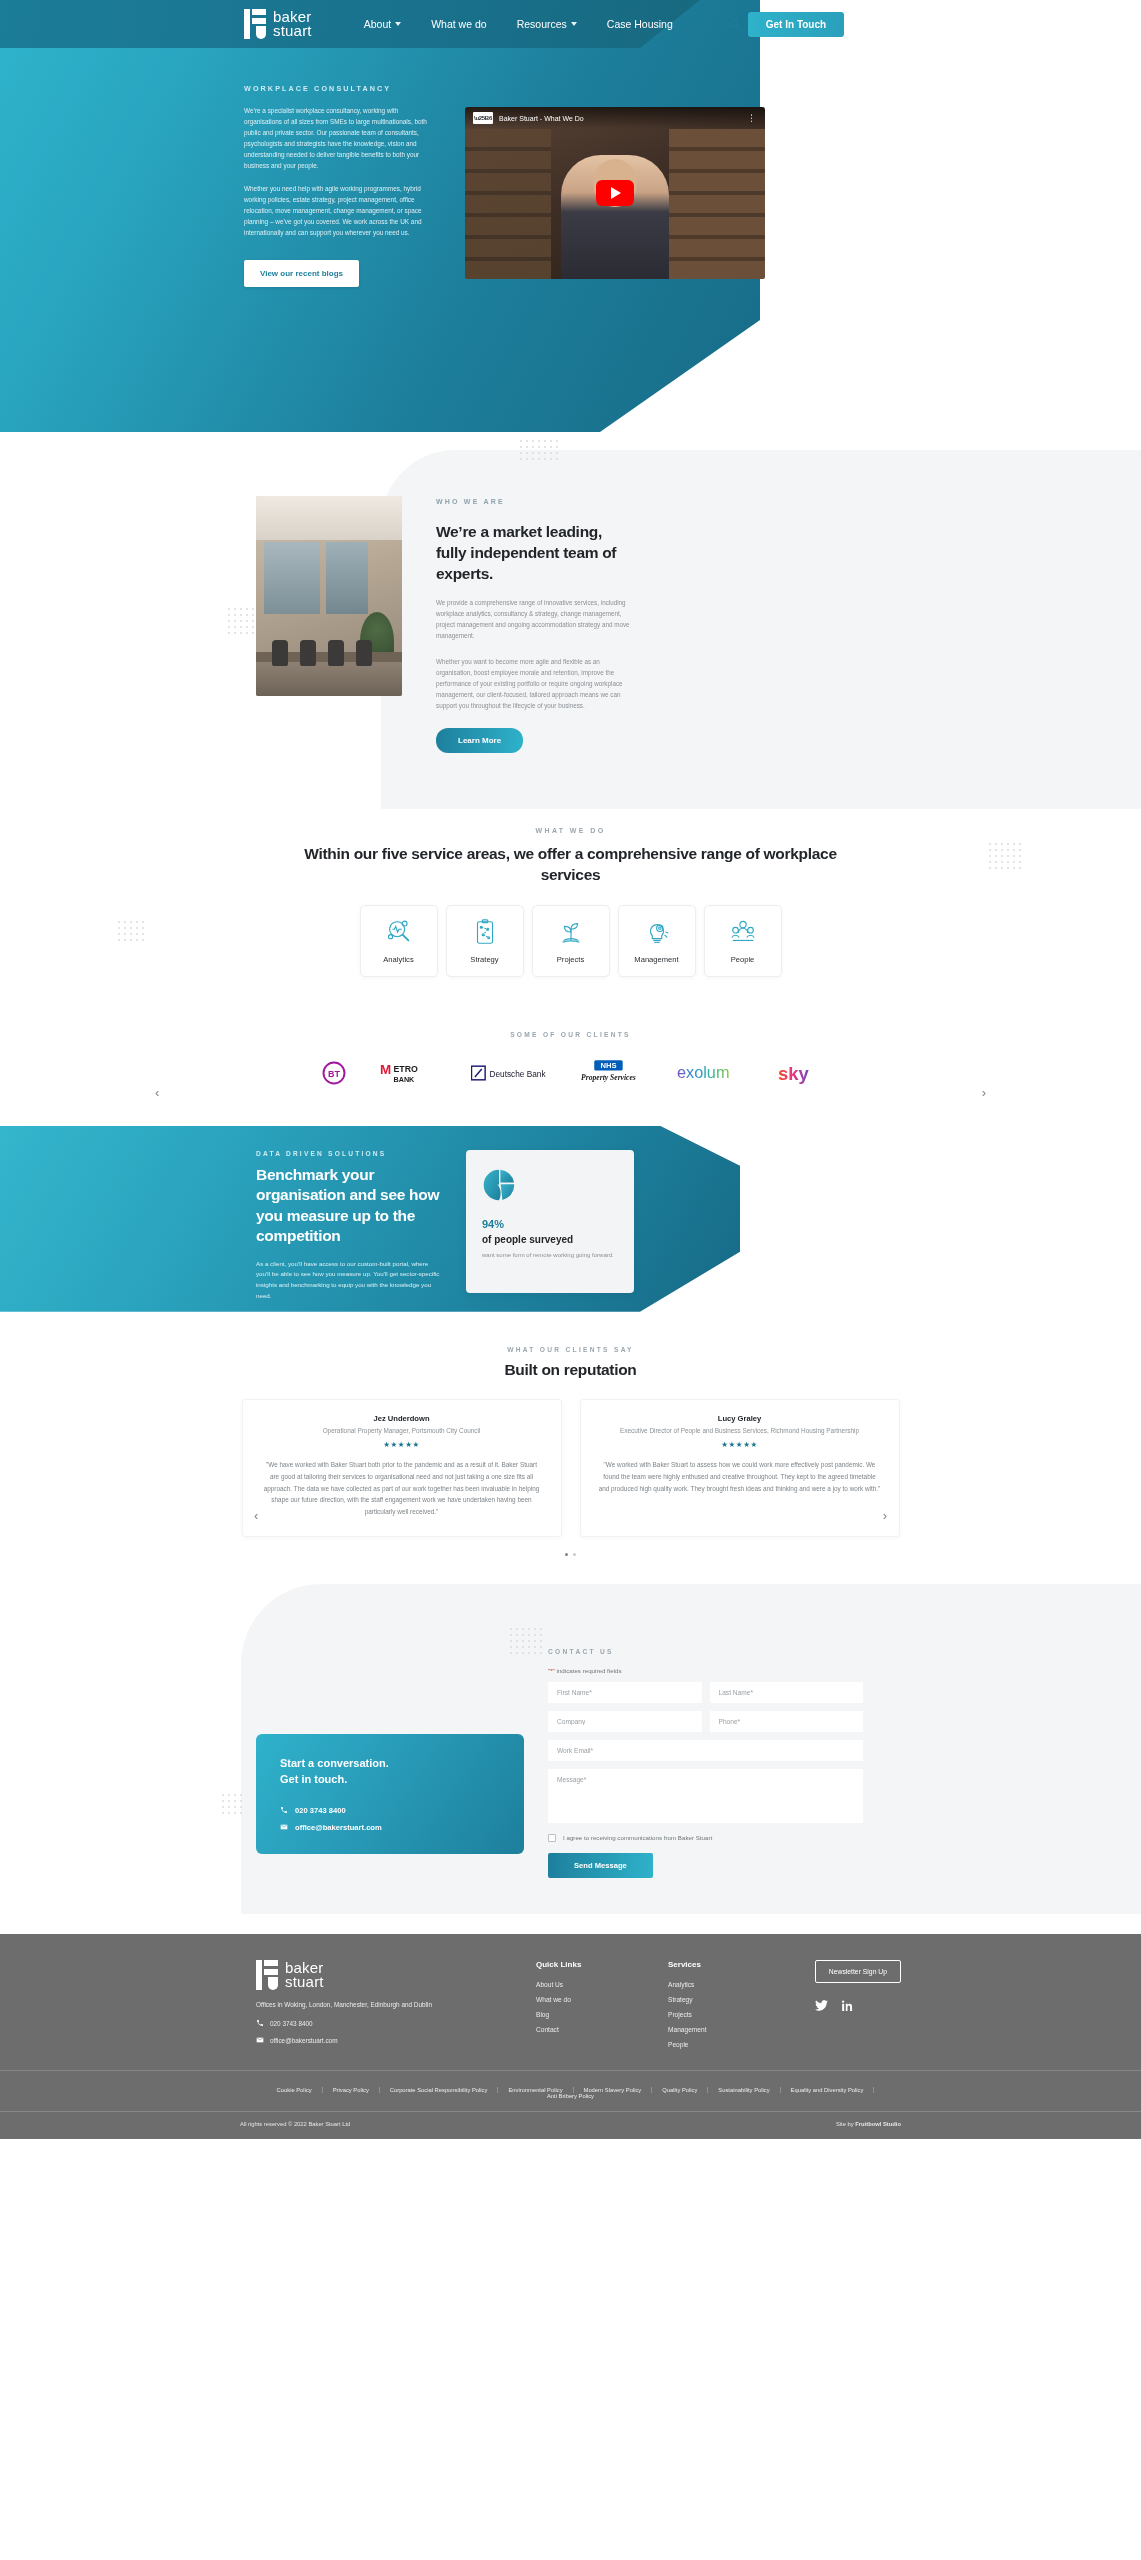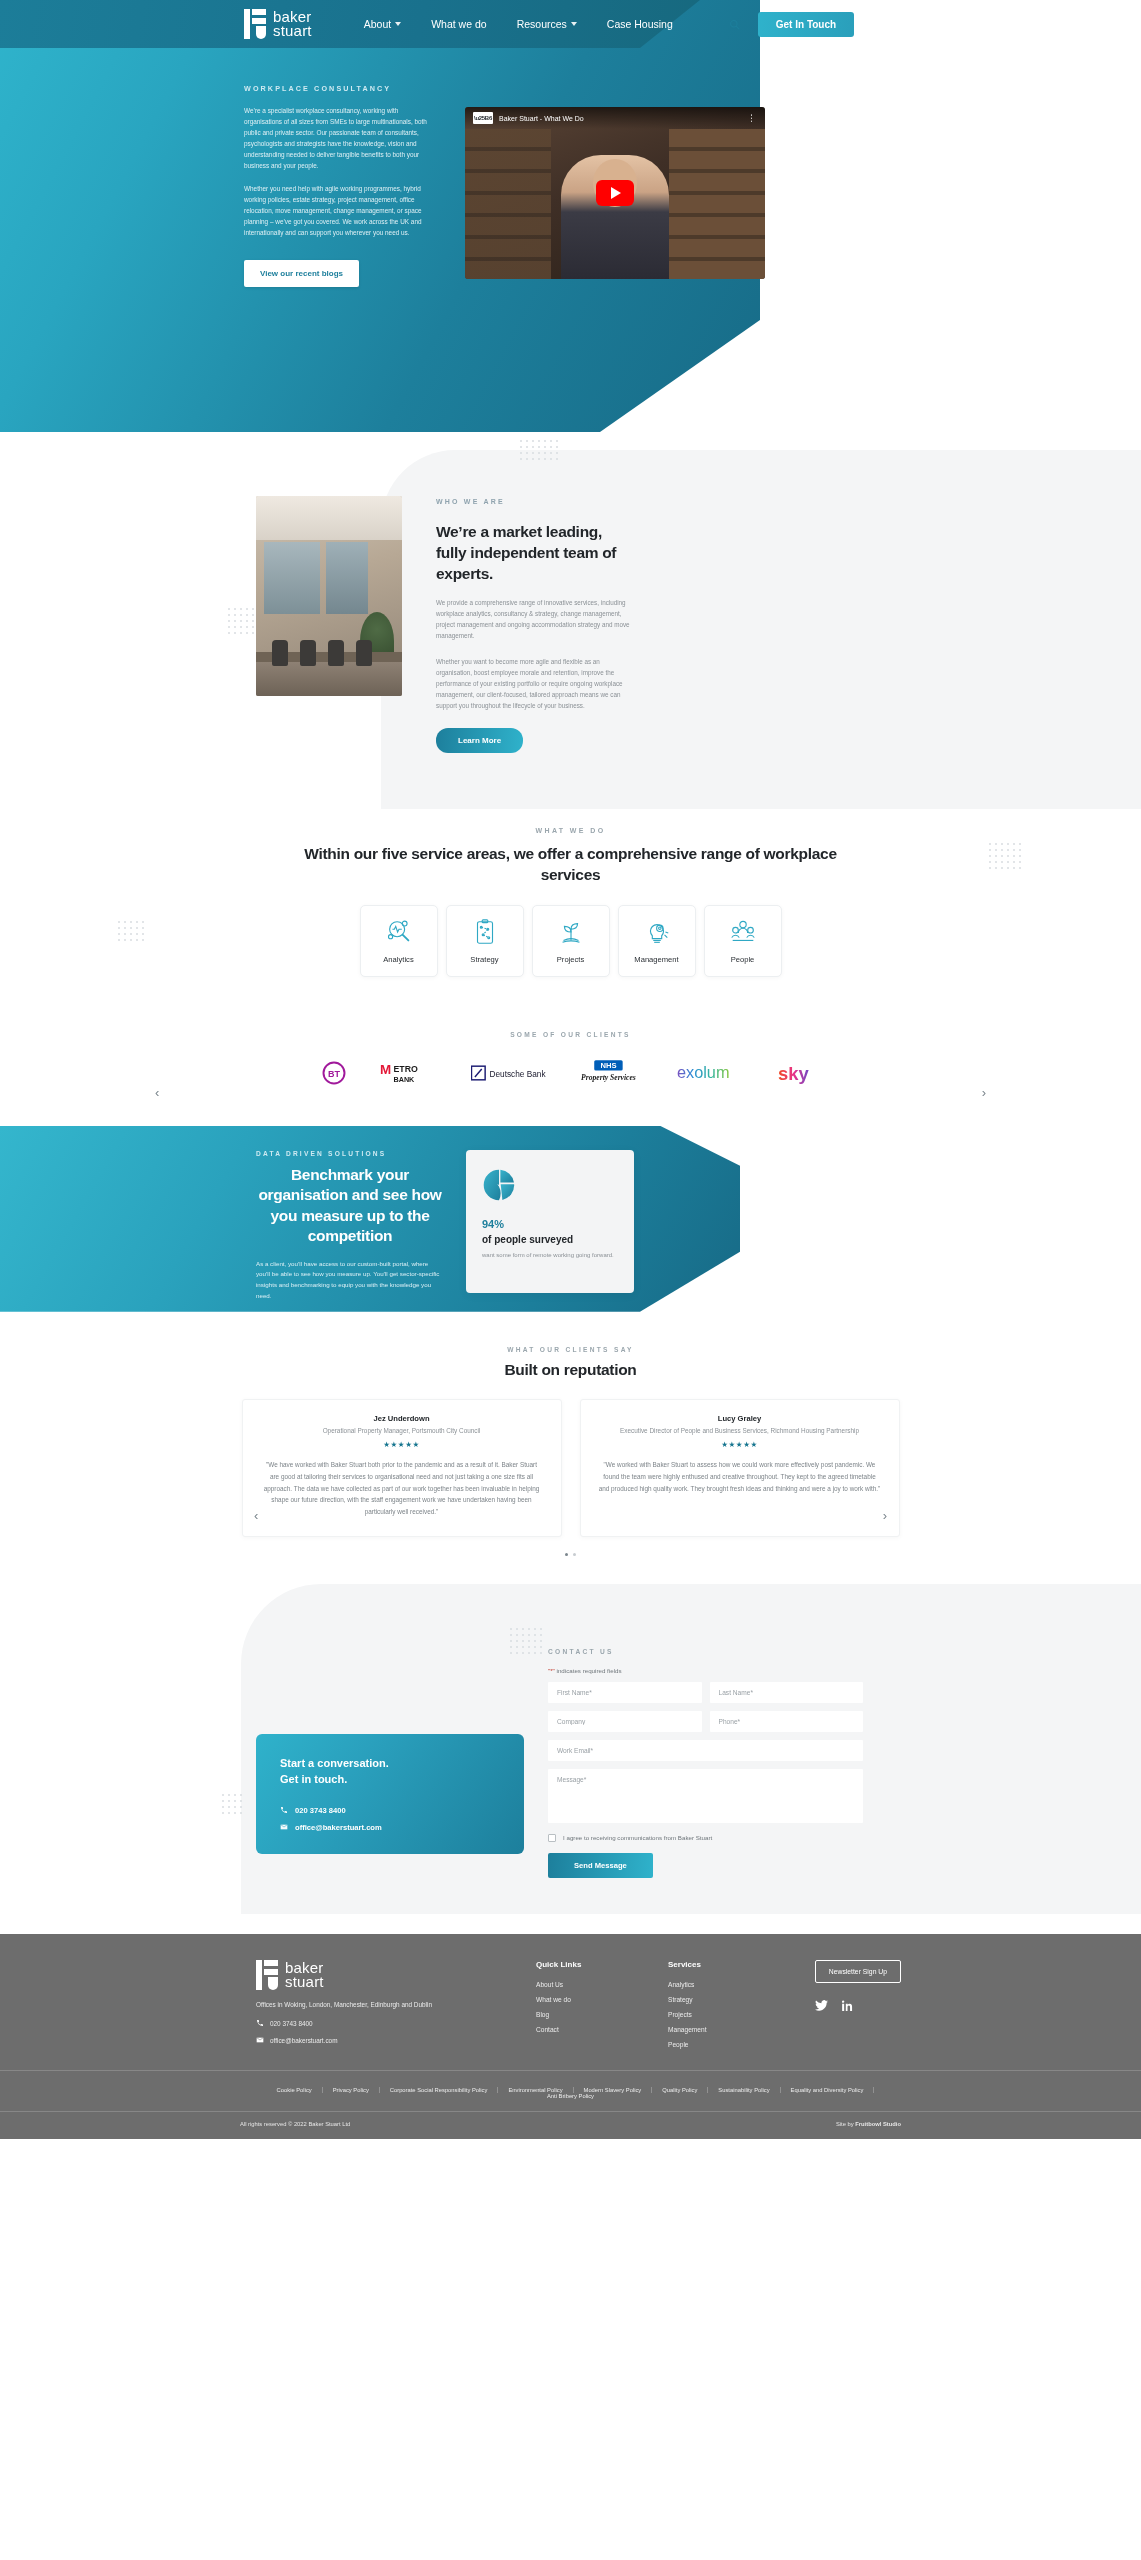--- a/index.html
+++ b/index.html
@@ -29,21 +29,21 @@
   .logo{display:flex;align-items:center;margin-left:244px;gap:7px;}
   .logo-mark{width:22px;height:30px;position:relative;}
   .logo-mark .bar{position:absolute;background:#fff;}
   .logo-text{line-height:0.92;color:#fff;font-size:15px;font-weight:400;letter-spacing:.2px;}
   .logo-text span{display:block;}
   .nav{display:flex;align-items:center;gap:30px;margin-left:52px;}
   .nav a{color:#fff;font-size:10.5px;text-decoration:none;display:flex;align-items:center;gap:4px;white-space:nowrap;}
   .caret{width:0;height:0;border-left:3px solid transparent;border-right:3px solid transparent;border-top:4px solid #fff;opacity:.9;}
   .search-btn{margin-left:56px;color:#1d7f9c;display:flex;align-items:center;}
   .cta-top{
-    margin-left:18px;background:linear-gradient(95deg,#2fb2cb,#2a9fbb);color:#fff;
+    margin-left:8px;background:linear-gradient(95deg,#2fb2cb,#2a9fbb);color:#fff;
     font-size:10px;font-weight:600;border:none;border-radius:3px;
     padding:7px 18px;cursor:pointer;white-space:nowrap;
   }
 
   .hero-inner{position:relative;z-index:4;display:flex;padding-left:244px;padding-top:36px;}
   .hero-left{width:192px;}
   .eyebrow{font-size:7.2px;letter-spacing:2.1px;color:#cfeaf2;font-weight:600;text-transform:uppercase;}
   .hero-h1{
     color:#fff;font-size:19px;line-height:1.28;font-weight:700;margin-top:8px;letter-spacing:-.3px;
   }
@@ -121,21 +121,21 @@
   .arrow.l{left:155px}.arrow.r{right:155px}
 
   
   .dd{position:relative;height:186px;margin-top:8px;}
   .dd-bg{position:absolute;left:0;top:0;width:740px;height:186px;
     background:linear-gradient(120deg,#34b6cd 0%,#2aa2bd 30%,#1c7e9b 75%,#176a86 100%);
     clip-path:polygon(0 0,660px 0,740px 40px,740px 126px,640px 186px,0 186px);}
   .dd-inner{position:relative;z-index:2;display:flex;padding-left:256px;padding-top:24px;}
   .dd-left{width:188px;}
   .dd-eyebrow{font-size:6.6px;letter-spacing:2.2px;color:#cfeaf2;font-weight:600;}
-  .dd-h2{color:#fff;font-size:15.5px;line-height:1.32;font-weight:700;margin-top:8px;letter-spacing:-.3px;text-align:center;}
+  .dd-h2{color:#fff;font-size:15.5px;line-height:1.32;font-weight:700;margin-top:8px;letter-spacing:-.3px;}
   .dd-p{color:#dcf0f6;font-size:6.2px;line-height:1.74;margin-top:12px;}
   .dd-card{margin-left:22px;width:168px;height:143px;background:#f3f4f5;border-radius:4px;padding:18px 16px;
     box-shadow:0 2px 10px rgba(0,0,0,.06);}
   .pie{width:34px;height:34px;}
   .stat-pct{font-size:11px;color:#1d7f9c;font-weight:600;margin-top:12px;}
   .stat-h{font-size:10px;font-weight:700;color:#22262a;margin-top:4px;}
   .stat-sub{font-size:6px;color:#8b9196;margin-top:7px;}
 
   
   .testi{background:#fff;padding:34px 0 28px;text-align:center;position:relative;}

